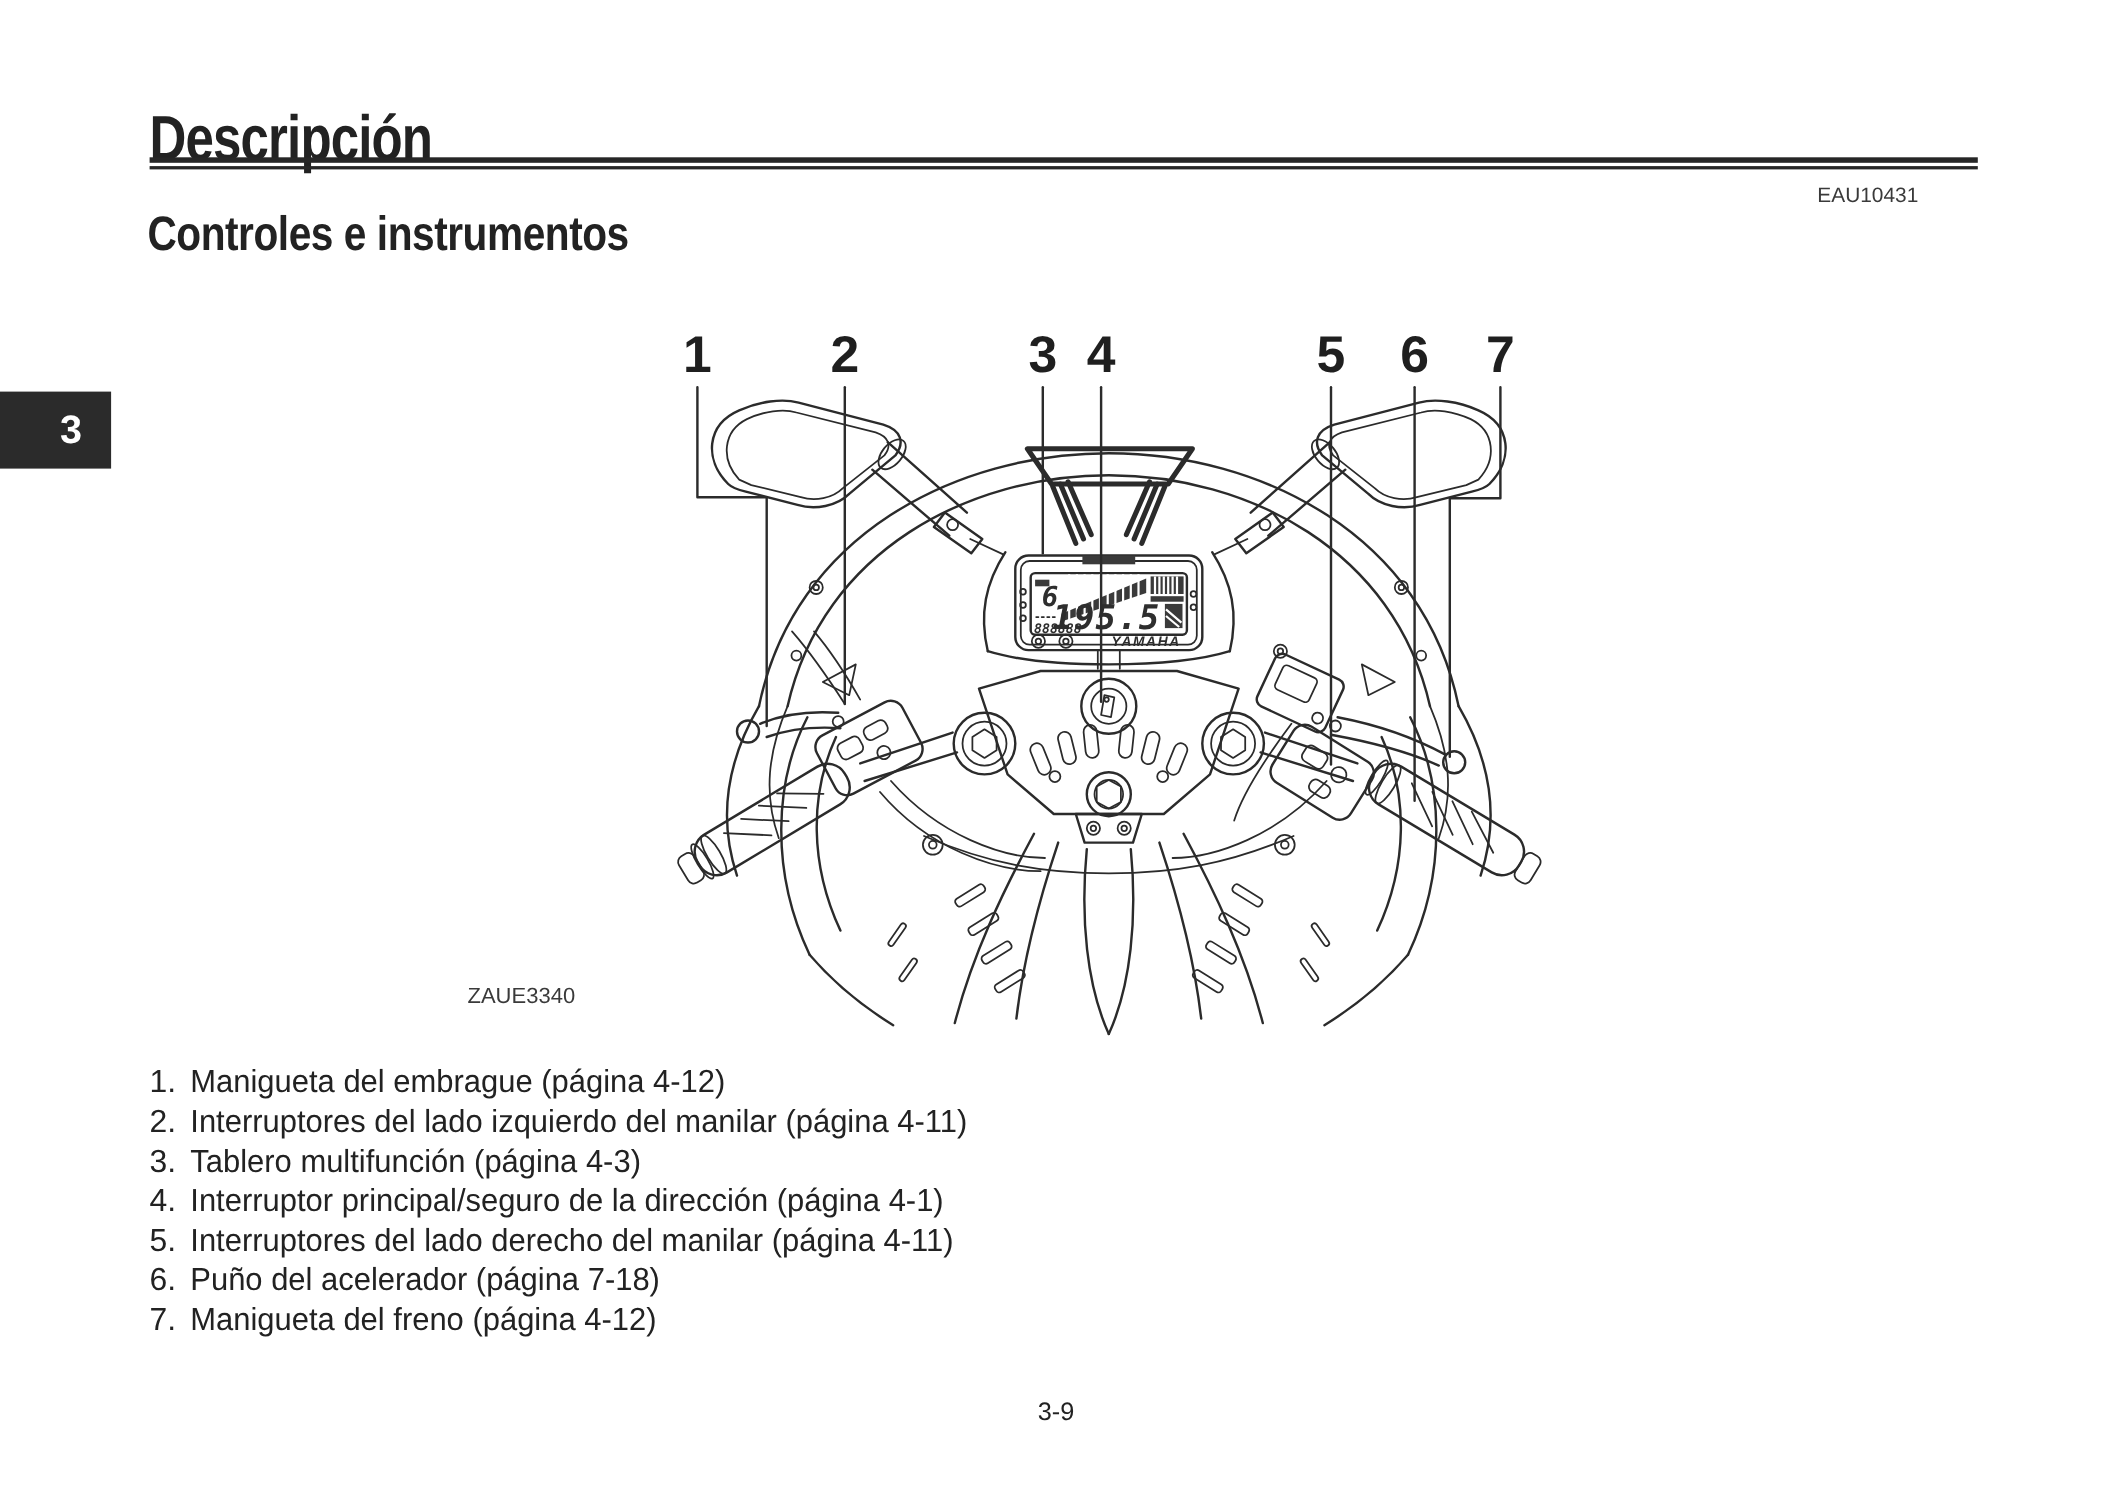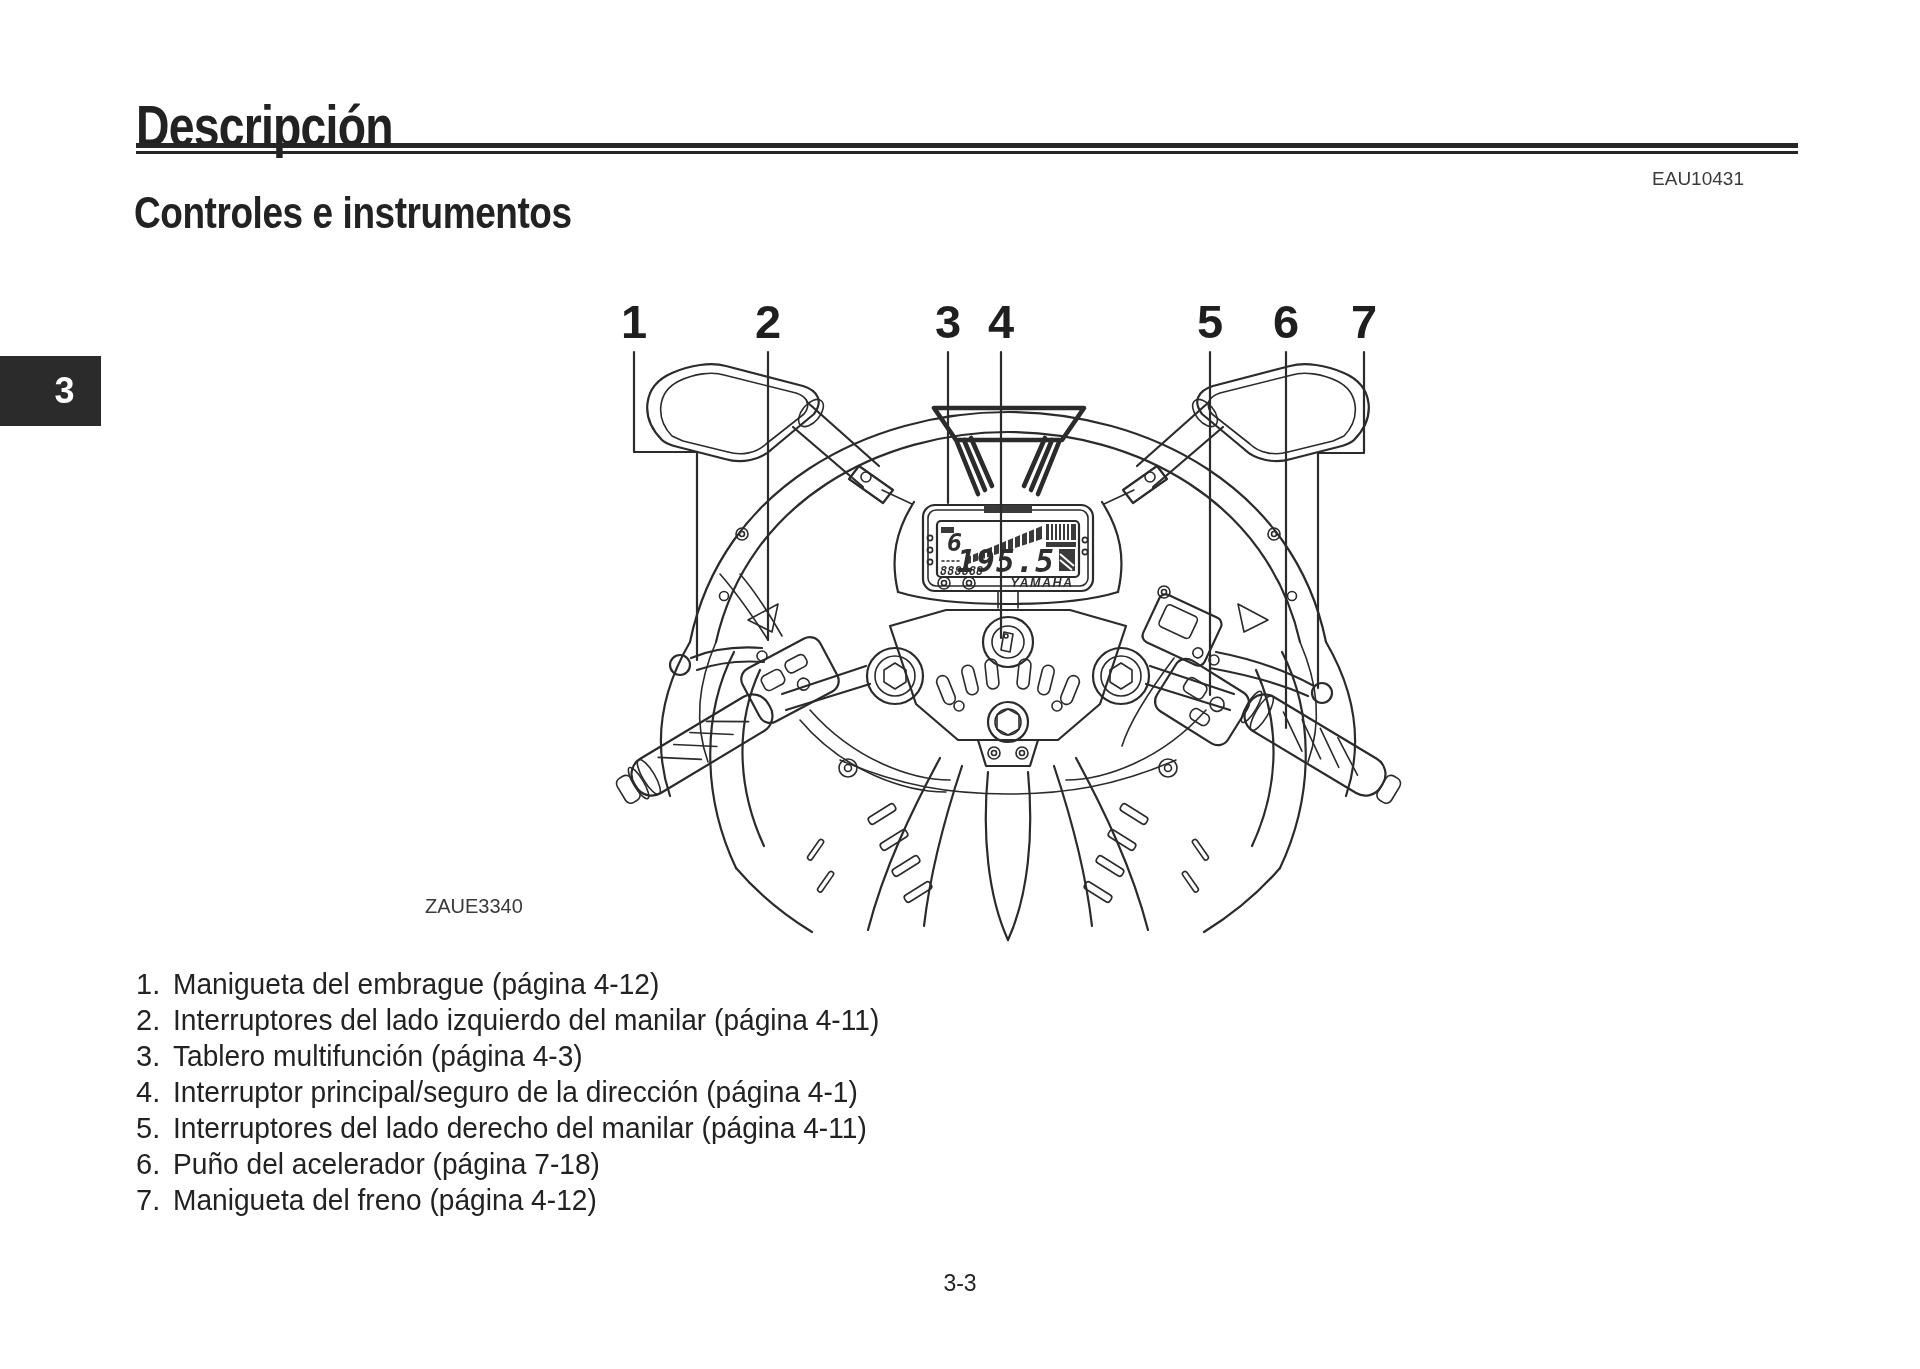--- a/index.html
+++ b/index.html
@@ -318,13 +318,13 @@
   <div class="legend-row">
     <span class="legend-num">6.</span>
     <span class="legend-text">Puño del acelerador (página 7-18)</span>
   </div>
   <div class="legend-row">
     <span class="legend-num">7.</span>
     <span class="legend-text">Manigueta del freno (página 4-12)</span>
   </div>
 </div>
 
-<div class="abs footer-page">3-3</div>
+<div class="abs footer-page">3-9</div>
 
 </body></html>

